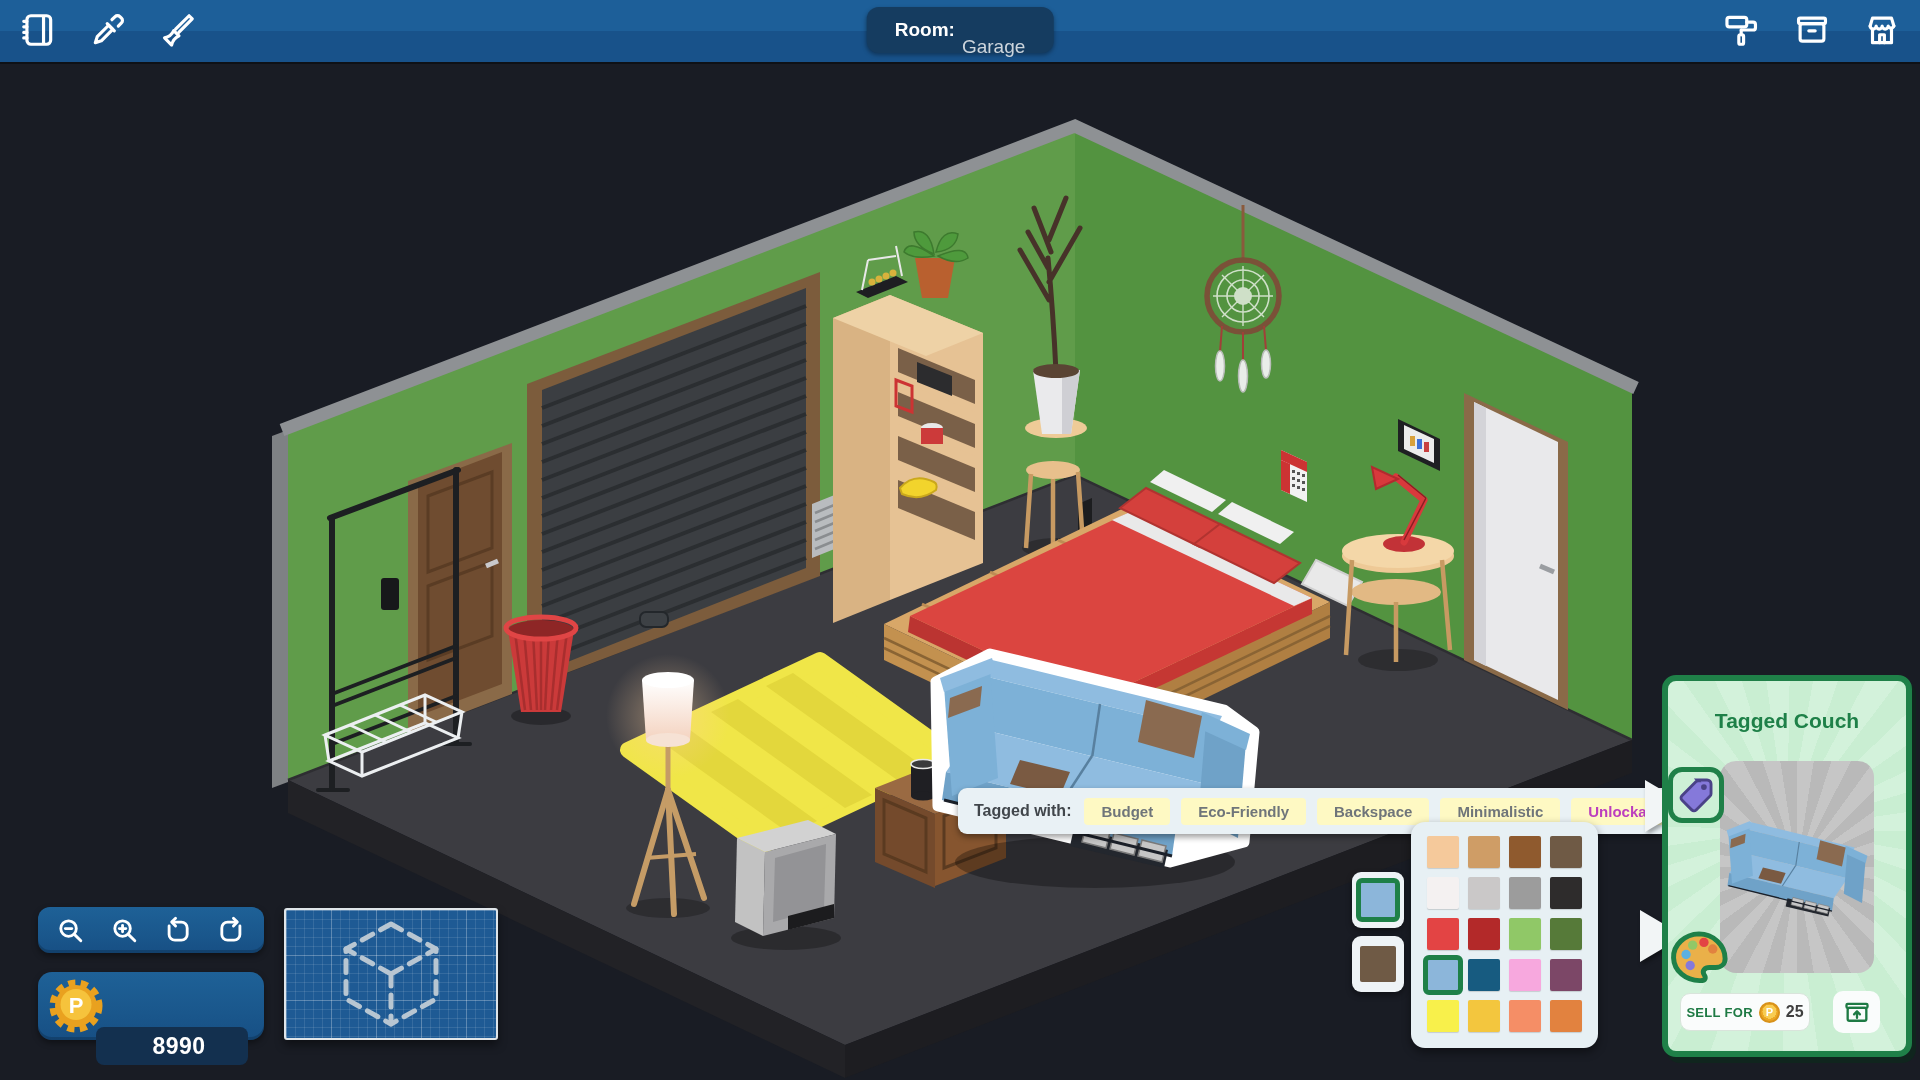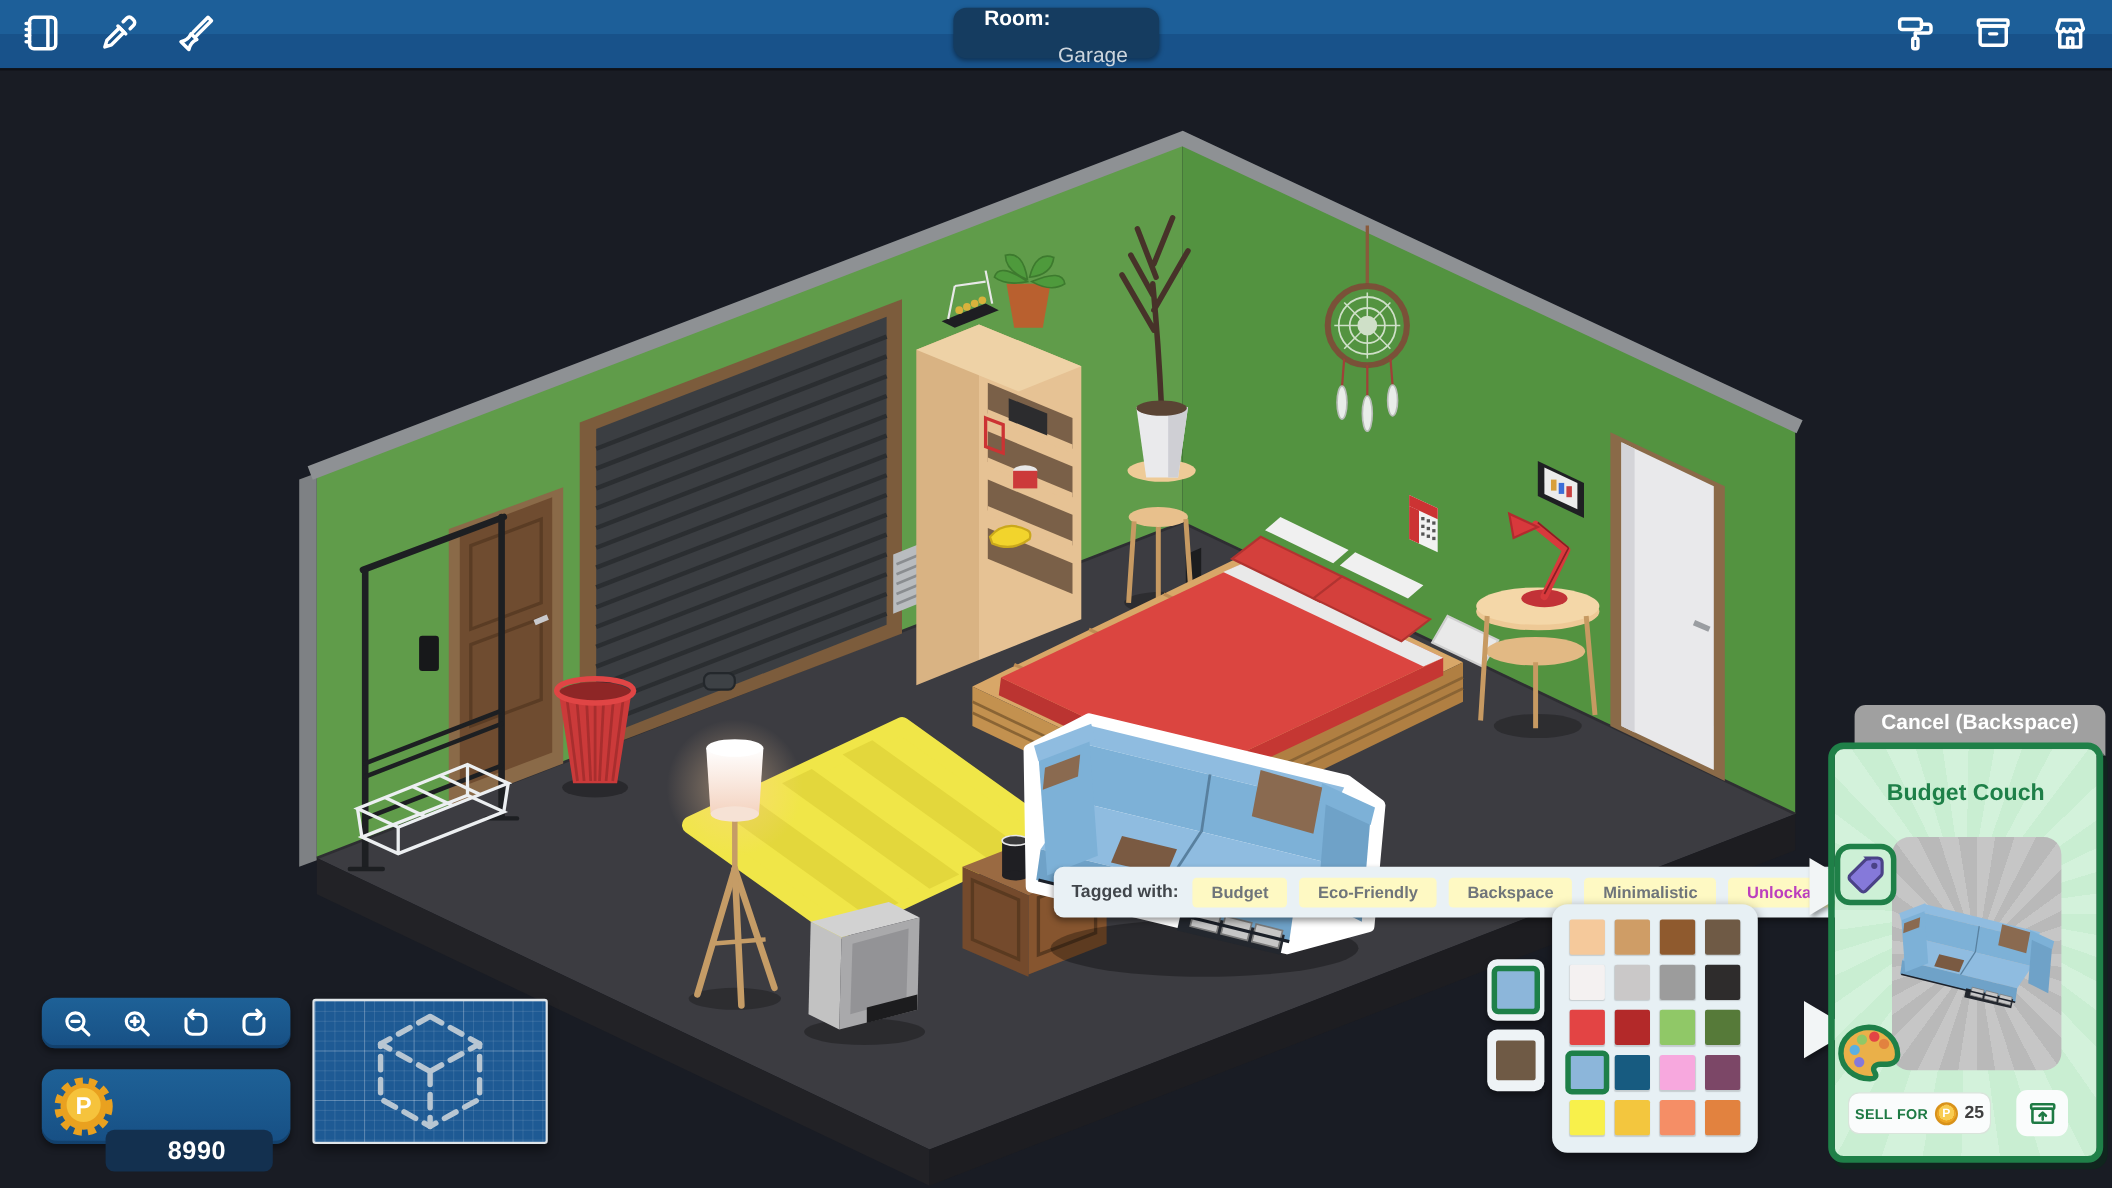--- a/index.html
+++ b/index.html
@@ -10,21 +10,21 @@
   
   .topbar{position:absolute;left:0;top:0;width:1920px;height:62px;z-index:10;
     background:linear-gradient(180deg,#1d5f99 0 50%,#18528a 50% 100%);
     border-bottom:2px solid #0e1116;display:flex;align-items:center;}
   .tb-group{display:flex;align-items:center;gap:26px;}
   .tb-left{position:absolute;left:16px;top:8px;}
   .tb-right{position:absolute;right:16px;top:8px;}
   .tb-btn{width:44px;height:44px;display:flex;align-items:center;justify-content:center;cursor:pointer;}
   .tb-btn svg{width:38px;height:38px;}
   .room-pill{position:absolute;left:50%;transform:translateX(-50%);top:7px;height:46px;
-    background:#153c60;border-radius:12px;display:flex;align-items:flex-start;gap:7px;
+    background:#153c60;border-radius:12px;display:flex;align-items:center;gap:7px;
     padding:0 28px;box-shadow:0 2px 4px rgba(0,0,0,.35);}
   .room-pill .lbl{color:#ffffff;font-weight:700;font-size:19px;}
   .room-pill .val{color:#ccd5dd;font-size:19px;margin-top:33px;}
   
   .tagbar{position:absolute;left:958px;top:788px;height:46px;z-index:30;
     background:#e9f1f5;border-radius:9px;display:flex;align-items:center;gap:13px;
     padding:0 16px;box-shadow:0 3px 6px rgba(0,0,0,.4);}
   .tagbar .taglabel{font-size:16px;font-weight:700;color:#41464b;white-space:nowrap;}
   .tag-pill{background:#fef9c3;color:#6f757a;font-weight:700;font-size:15px;
     padding:5px 17px;border-radius:4px;white-space:nowrap;}
@@ -521,25 +521,22 @@
       <div class="swatch" style="background: rgb(245, 142, 102);"></div>
       <div class="swatch" style="background: rgb(226, 130, 63);"></div>
     </div>
 <div class="slot-box" id="slot1">
       <div class="slot-swatch sel" style="background: rgb(140, 182, 218);"></div>
     </div>
 <div class="slot-box" id="slot2">
       <div class="slot-swatch" style="background: rgb(111, 90, 69);"></div>
     </div>
 
-<div class="cancel-tab">
-  <span>Cancel (Backspace)</span>
-</div>
 <div class="item-panel">
-  <div class="item-title">Budget Couch</div>
+  <div class="item-title">Tagged Couch</div>
   <div class="item-card">
     <svg viewBox="930 645 330 228">
           <use href="#couch-g"></use>
         </svg>
   </div>
   <div class="badge-tag">
     <svg viewBox="0 0 24 24">
       <path d="M12.8 2.5h6.2a2.5 2.5 0 0 1 2.5 2.5v6.2a2 2 0 0 1-.6 1.4l-8.8 8.8a2 2 0 0 1-2.8 0l-6.2-6.2a2 2 0 0 1 0-2.8l8.8-8.8a2 2 0 0 1 1.4-.6z" fill="#8579da" stroke="#4a4287" stroke-width="1.8"></path>
       <circle cx="17" cy="7" r="1.8" fill="#4a4287"></circle>
     </svg>

